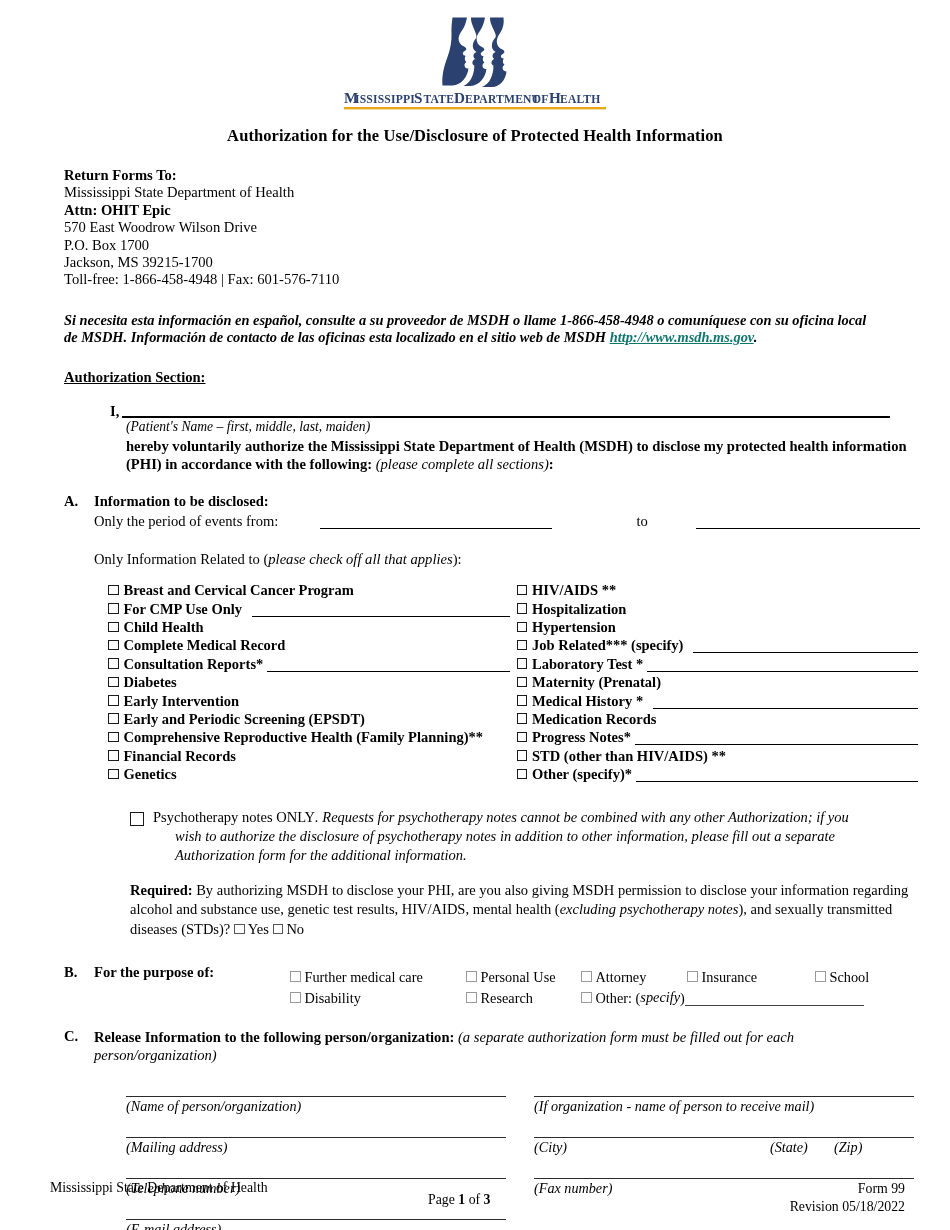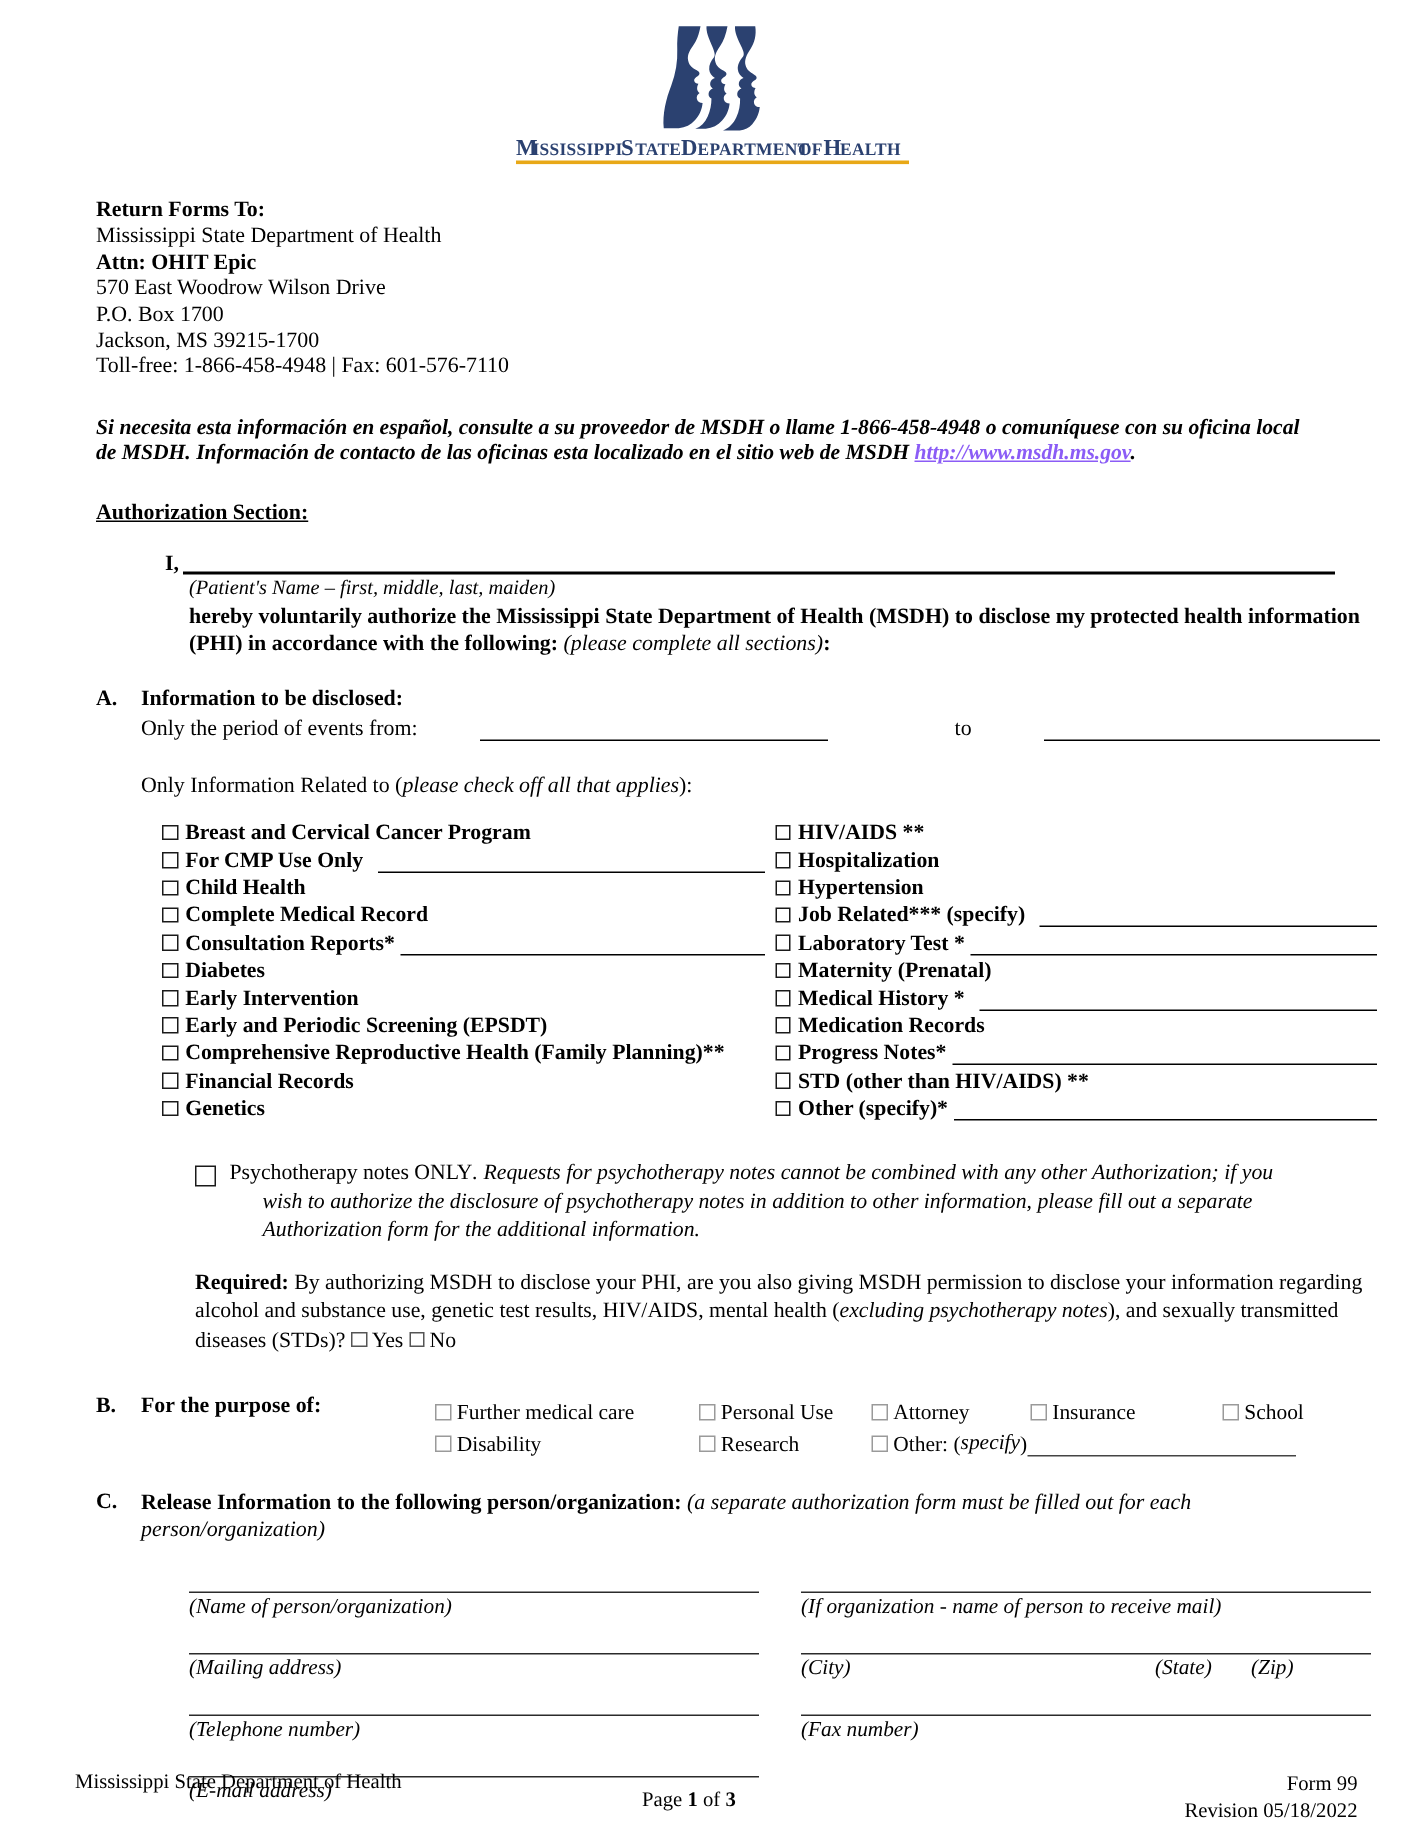--- a/index.html
+++ b/index.html
@@ -58,21 +58,21 @@
 
   .spanish {
     margin-top: 23px;
     font-size: 14.4px;
     font-weight: bold;
     font-style: italic;
     line-height: 17.5px;
     width: 815px;
   }
   .spanish a {
-    color: #8b5cf6;
+    color: #0f766e;
     text-decoration: underline;
   }
   .auth-head {
     margin-top: 22px;
     font-size: 14.6px;
     font-weight: bold;
     text-decoration: underline;
   }
 
   
@@ -363,20 +363,21 @@
       <text x="79.5" y="14" font-family="'Liberation Serif', serif" font-size="11.6" font-weight="bold" fill="#2b4170" letter-spacing="0.2">TATE</text>
       <text x="110" y="14" font-family="'Liberation Serif', serif" font-size="15.2" font-weight="bold" fill="#2b4170">D</text>
       <text x="121" y="14" font-family="'Liberation Serif', serif" font-size="11.6" font-weight="bold" fill="#2b4170" letter-spacing="0.2">EPARTMENT</text>
       <text x="188" y="14" font-family="'Liberation Serif', serif" font-size="11.6" font-weight="bold" fill="#2b4170" letter-spacing="0.2">OF</text>
       <text x="205" y="14" font-family="'Liberation Serif', serif" font-size="15.2" font-weight="bold" fill="#2b4170">H</text>
       <text x="216" y="14" font-family="'Liberation Serif', serif" font-size="11.6" font-weight="bold" fill="#2b4170" letter-spacing="0.2">EALTH</text>
       <rect x="0" y="18" width="262" height="2.4" fill="#e8a817"></rect>
     </svg>
   </div>
 
+  <div class="doc-title">Authorization for the Use/Disclosure of Protected Health Information</div>
 
   <div class="body-wrap">
 
     <div class="ret-block">
       <div class="b">Return Forms To:</div>
       <div>Mississippi State Department of Health</div>
       <div class="b">Attn: OHIT Epic</div>
       <div>570 East Woodrow Wilson Drive</div>
       <div>P.O. Box 1700</div>
       <div>Jackson, MS 39215-1700</div>

